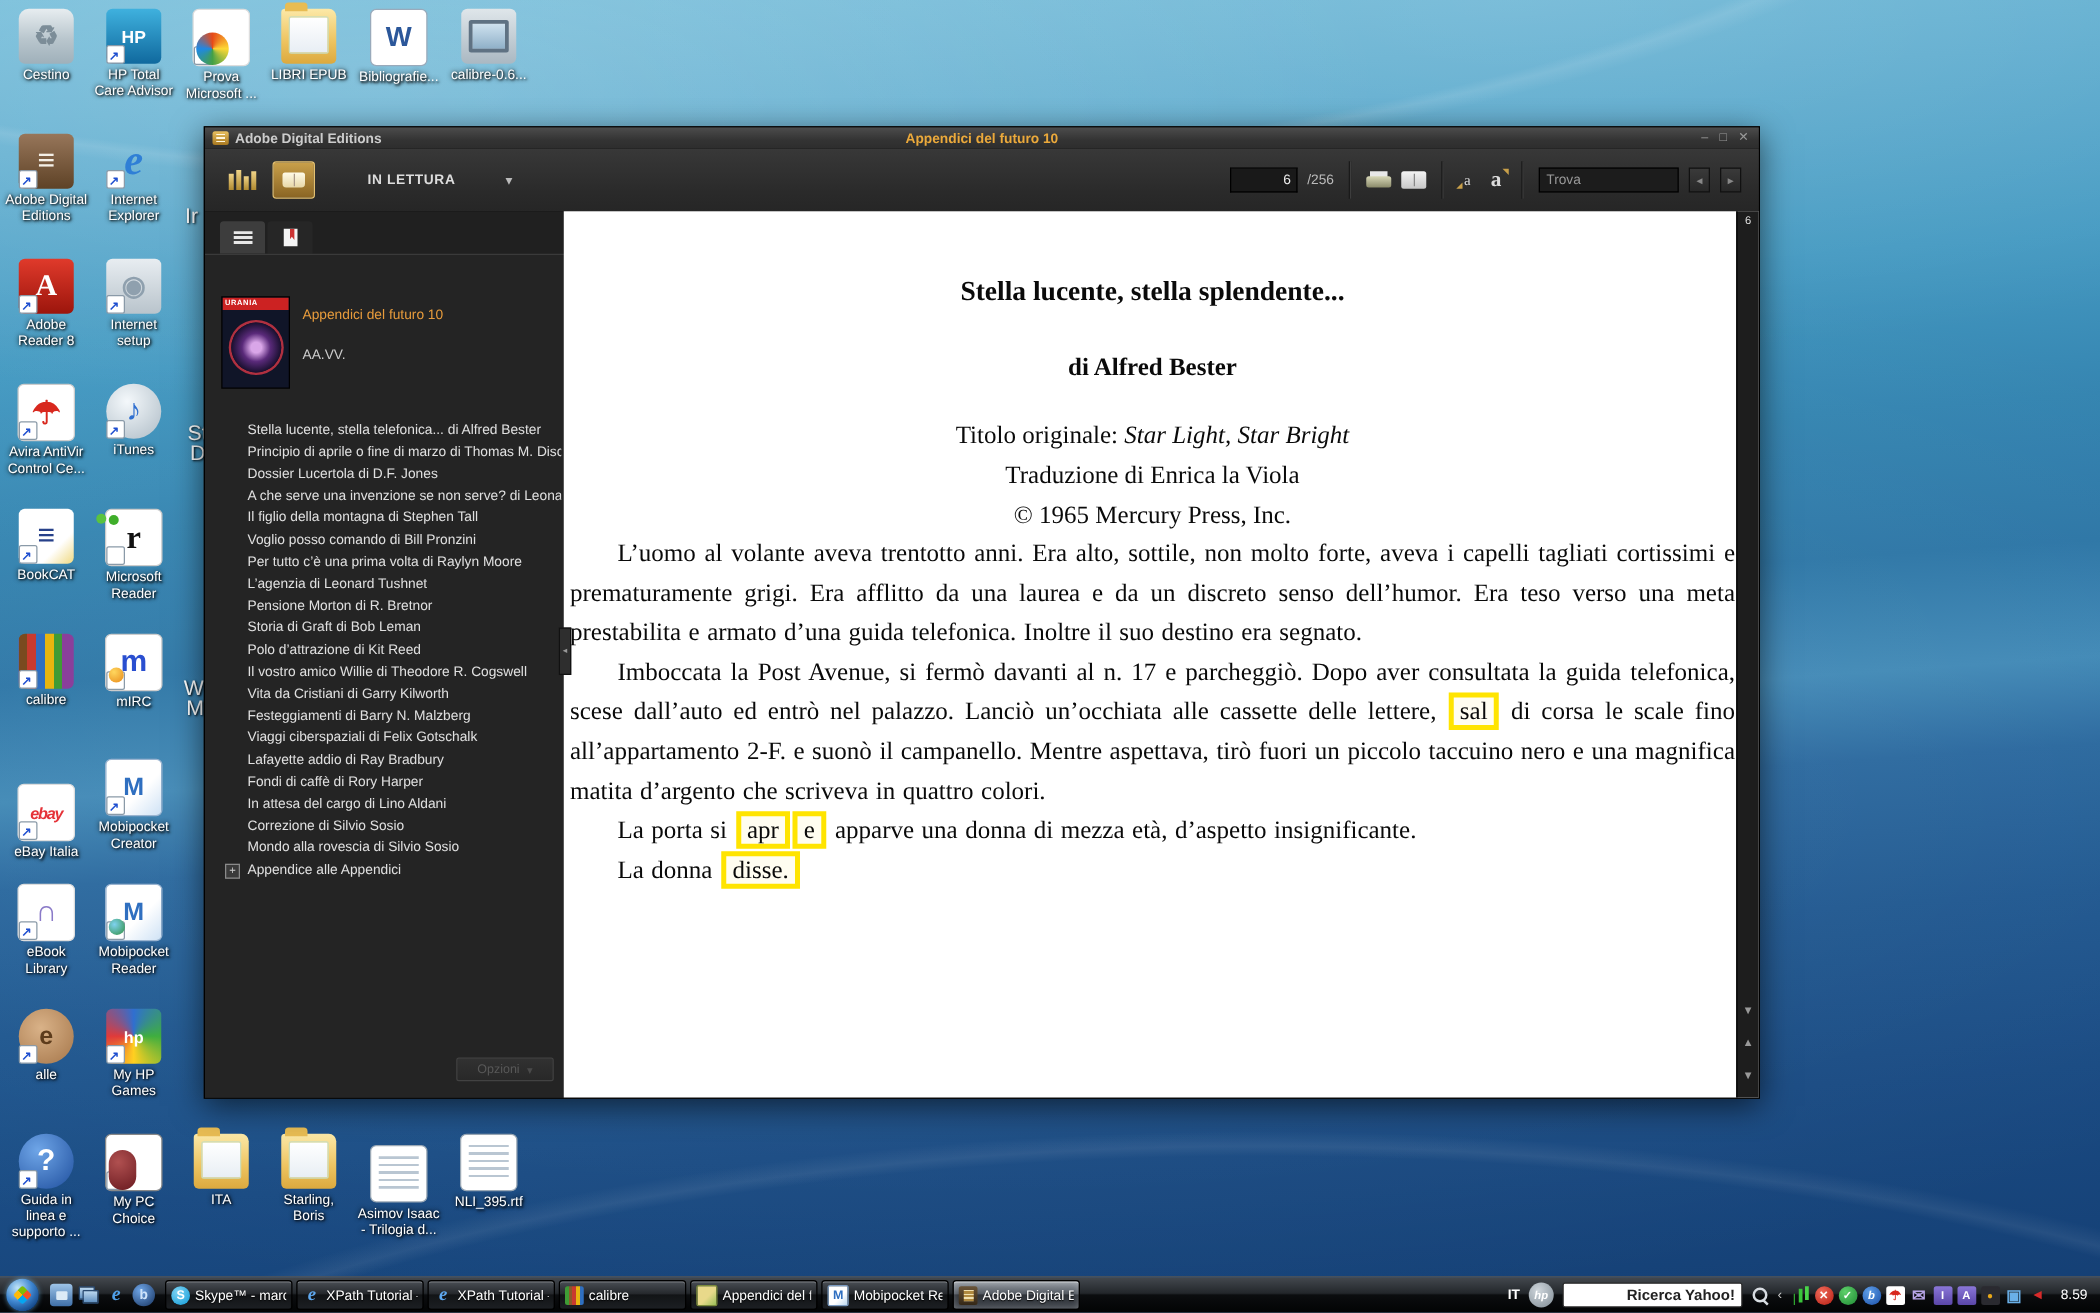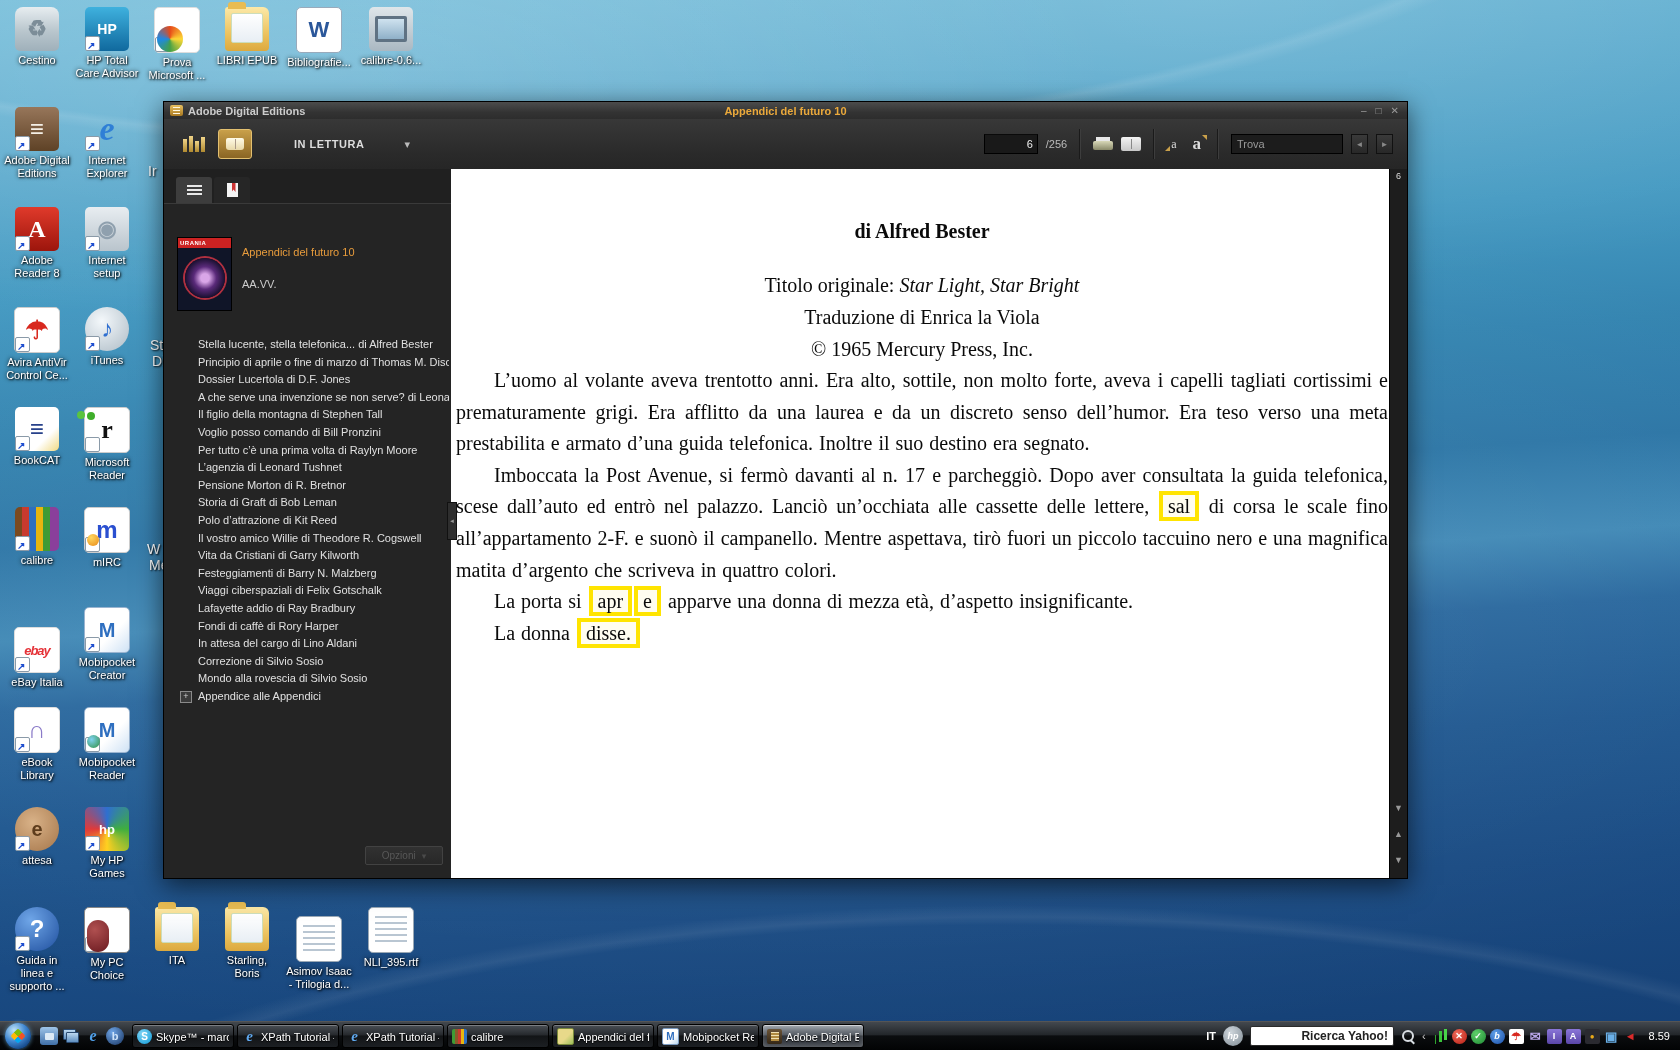--- a/index.html
+++ b/index.html
@@ -77,21 +77,21 @@
   .ic-folder::after{content:"";position:absolute;top:6px;left:6px;right:6px;bottom:8px;
       background:linear-gradient(#fff,#e8eef4);border:1px solid #cdb;border-radius:2px;}
   .ic-worddoc{background:#fff;border:1px solid #9ab;} 
   .ic-worddoc .g{color:#2b579a;font-size:22px;}
   .ic-textdoc{background:#fff;border:1px solid #9aa8b5;}
   .ic-textdoc::after{content:"";position:absolute;left:6px;right:6px;top:8px;height:26px;
       background:repeating-linear-gradient(#b9c6d2 0 2px,transparent 2px 6px);}
   .ic-installer{background:linear-gradient(#dfe6ea,#aab8c2);}
   .ic-installer::after{content:"";width:26px;height:20px;border:3px solid #5f7283;border-radius:2px;
       background:linear-gradient(#cfe2ef,#8fb0c8);}
-  .frag{position:absolute;font-size:14px;color:#fff;text-shadow:1px 1px 2px #000;}
+  .frag{position:absolute;font-size:17px;color:#fff;text-shadow:1px 1px 2px #000;}
   
   #window{position:absolute;left:163px;top:101px;width:1243px;height:776px;
     background:#222;border:1px solid #000;box-shadow:0 6px 24px rgba(0,0,0,.6);}
   #titlebar{position:absolute;left:0;top:0;right:0;height:17px;
     background:linear-gradient(#4c4c4c,#333 60%,#2d2d2d);border-bottom:1px solid #000;
     display:flex;align-items:center;font-size:11px;color:#ccc;}
   #tb-icon{width:13px;height:11px;margin:0 5px 0 6px;background:linear-gradient(#e8c060,#a87820);
     border-radius:2px;position:relative;}
   #tb-icon::after{content:"";position:absolute;inset:2px 3px;background:repeating-linear-gradient(#fff7e0 0 1px,transparent 1px 3px);}
   #tb-app{font-weight:bold;}
@@ -291,21 +291,21 @@
       <div class="dicon" style="left: 4px; top: 707px;">
         <div class="ic ic-ebooklib sc">
           <span class="g">∩</span>
         </div>
         <div class="lbl">eBook Library</div>
       </div>
       <div class="dicon" style="left: 4px; top: 807px;">
         <div class="ic ic-emule sc">
           <span class="g">e</span>
         </div>
-        <div class="lbl">attesa</div>
+        <div class="lbl">alle</div>
       </div>
       <div class="dicon" style="left: 4px; top: 907px;">
         <div class="ic ic-help sc">
           <span class="g">?</span>
         </div>
         <div class="lbl">Guida in linea e supporto ...</div>
       </div>
       <div class="dicon" style="left: 74px; top: 7px;">
         <div class="ic ic-hptotal sc">
           <span class="g">HP</span>
@@ -487,20 +487,21 @@
             <div class="toc-item"><span>Mondo alla rovescia di Silvio Sosio</span></div>
             <div class="toc-item"><span class="plus"></span><span>Appendice alle Appendici</span></div>
           </div>
         <div id="opzioni">Opzioni</div>
       </div>
     </div>
     <div id="collapse-handle"></div>
 
     <div id="pane">
       <div id="page-inner">
+        <div id="p-title">Stella lucente, stella splendente...</div>
         <div id="p-author">di Alfred Bester</div>
         <div id="meta-lines">
             <div class="meta-line"><span>Titolo originale: </span><span class="it ">Star Light, Star Bright</span></div>
             <div class="meta-line"><span>Traduzione di Enrica la Viola</span></div>
             <div class="meta-line"><span>© 1965 Mercury Press, Inc.</span></div>
           </div>
         <div id="body-text">
             <p><span>L’uomo al volante aveva trentotto anni. Era alto, sottile, non molto forte, aveva i capelli tagliati cortissimi e prematuramente grigi. Era afflitto da una laurea e da un discreto senso dell’humor. Era teso verso una meta prestabilita e armato d’una guida telefonica. Inoltre il suo destino era segnato.</span></p>
             <p><span>Imboccata la Post Avenue, si fermò davanti al n. 17 e parcheggiò. Dopo aver consultata la guida telefonica, scese dall’auto ed entrò nel palazzo. Lanciò un’occhiata alle cassette delle lettere, </span><span class="hl">sal</span><span> di corsa le scale fino all’appartamento 2-F. e suonò il campanello. Mentre aspettava, tirò fuori un piccolo taccuino nero e una magnifica matita d’argento che scriveva in quattro colori.</span></p>
             <p><span>La porta si </span><span class="hl">apr</span><span class="hl">e</span><span> apparve una donna di mezza età, d’aspetto insignificante.</span></p>

